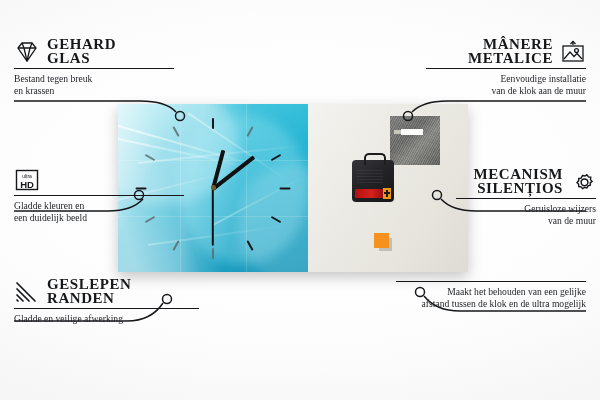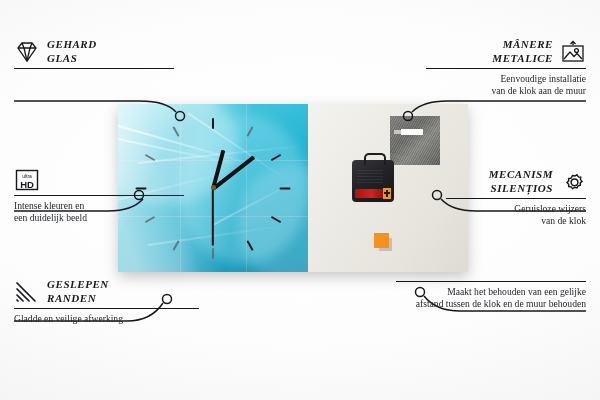--- a/index.html
+++ b/index.html
@@ -57,21 +57,21 @@
   #mech .plus:before{content:"";position:absolute;left:3px;top:2px;width:2px;height:7px;background:#1b1b1d;}
   #mech .plus:after{content:"";position:absolute;left:1px;top:4px;width:6px;height:2px;background:#1b1b1d;}
   #mech .vent{position:absolute;left:5px;top:9px;width:26px;height:14px;
     background:repeating-linear-gradient(0deg,rgba(255,255,255,.07) 0 1px,transparent 1px 3px);}
   #spacer{position:absolute;left:66px;top:129px;width:15px;height:15px;background:#f5921e;box-shadow:4px 4px 0 -1px rgba(120,120,115,.35);}
 
   
   .callout{position:absolute;}
   .head{display:flex;align-items:center;gap:7px;}
   .head.r{justify-content:flex-end;}
-  .title{font-size:11px;line-height:13.5px;letter-spacing:.55px;color:#17181a;font-weight:700;text-transform:uppercase;white-space:pre-line;font-style:italic;}
+  .title{font-size:15px;line-height:13.5px;letter-spacing:.55px;color:#17181a;font-weight:700;text-transform:uppercase;white-space:pre-line;}
   .title.r{text-align:right;}
   .rule{height:1.4px;background:#16171a;margin:3px 0 4px;}
   .desc{font-size:9.6px;line-height:11.6px;color:#24262a;white-space:pre-line;}
   .desc.r{text-align:right;}
   .ico{width:26px;height:24px;flex:0 0 26px;display:block;}
 
   svg.conn{position:absolute;left:0;top:0;width:600px;height:400px;pointer-events:none;}
 </style>
 </head>
 <body>
@@ -153,34 +153,36 @@
       <span class="ico">
         <svg viewBox="0 0 26 24" width="26" height="24" fill="none" stroke="#16171a" stroke-width="1.3">
           <path d="M4,8 L8,3 H18 L22,8 L13,21 Z"></path>
           <path d="M4,8 H22 M8,3 L10,8 L13,21 M18,3 L16,8 L13,21 M10,8 H16"></path>
         </svg>
       </span>
       <span class="title">GEHARD
 GLAS</span>
     </div>
     <div class="rule"></div>
+    <div class="desc">Bestand tegen breuk
+en krassen</div>
   </div>
 
   <div class="callout" style="left:14px;top:168px;width:170px;">
     <div class="head">
       <span class="ico">
         <svg viewBox="0 0 26 24" width="26" height="24">
           <rect x="2.5" y="2.5" width="21" height="19" fill="none" stroke="#16171a" stroke-width="1.4"></rect>
           <text x="13" y="10" font-family="Liberation Sans, sans-serif" font-size="5" text-anchor="middle" fill="#16171a">ultra</text>
           <text x="13" y="19.5" font-family="Liberation Sans, sans-serif" font-size="9.5" font-weight="bold" text-anchor="middle" fill="#16171a">HD</text>
         </svg>
       </span>
     </div>
     <div class="rule"></div>
-    <div class="desc">Intense kleuren en
+    <div class="desc">Gladde kleuren en
 een duidelijk beeld</div>
   </div>
 
   <div class="callout" style="left:426px;top:38px;width:160px;">
     <div class="head r">
       <span class="title r">MÂNERE
 METALICE</span>
       <span class="ico">
         <svg viewBox="0 0 26 24" width="26" height="24" fill="none" stroke="#16171a" stroke-width="1.3">
           <path d="M13,1.5 L13,5"></path>
@@ -206,35 +208,35 @@
             <path d="M3,20 L4,21"></path>
         </svg>
       </span>
       <span class="title">GESLEPEN
 RANDEN</span>
     </div>
     <div class="rule"></div>
     <div class="desc">Gladde en veilige afwerking</div>
   </div>
 
-  <div class="callout" style="left:446px;top:168px;width:140px;">
+  <div class="callout" style="left:456px;top:168px;width:140px;">
     <div class="head r">
       <span class="title r">MECANISM
 SILENȚIOS</span>
       <span class="ico">
         <svg viewBox="0 0 26 24" width="26" height="24" fill="none" stroke="#16171a" stroke-width="1.5">
           <path d="M13,2.6 L15.6,3.2 L17.6,1.9 L19.2,4.1 L21.6,4.4 L21.3,6.9 L23,8.7 L21.1,10.3 L21.2,12.8 L18.8,13.4 L17.6,15.6 L15.2,15.0 L13.1,16.3 L11.5,14.4 L9.1,14.1 L9.0,11.7 L7.3,9.9 L9.0,8.2 L9.2,5.7 L11.6,5.3 Z" transform="translate(0,3) scale(0.96)"></path>
           <circle cx="14.5" cy="12.3" r="3.4"></circle>
         </svg>
       </span>
     </div>
     <div class="rule"></div>
     <div class="desc r">Geruisloze wijzers
-van de klok</div>
+van de muur</div>
   </div>
 
   <div class="callout" style="left:396px;top:278px;width:190px;">
     <div class="rule"></div>
     <div class="desc r">Maakt het behouden van een gelijke
-afstand tussen de klok en de muur behouden</div>
+afstand tussen de klok en de ultra mogelijk</div>
   </div>
 
 </div>
 
 </body></html>

